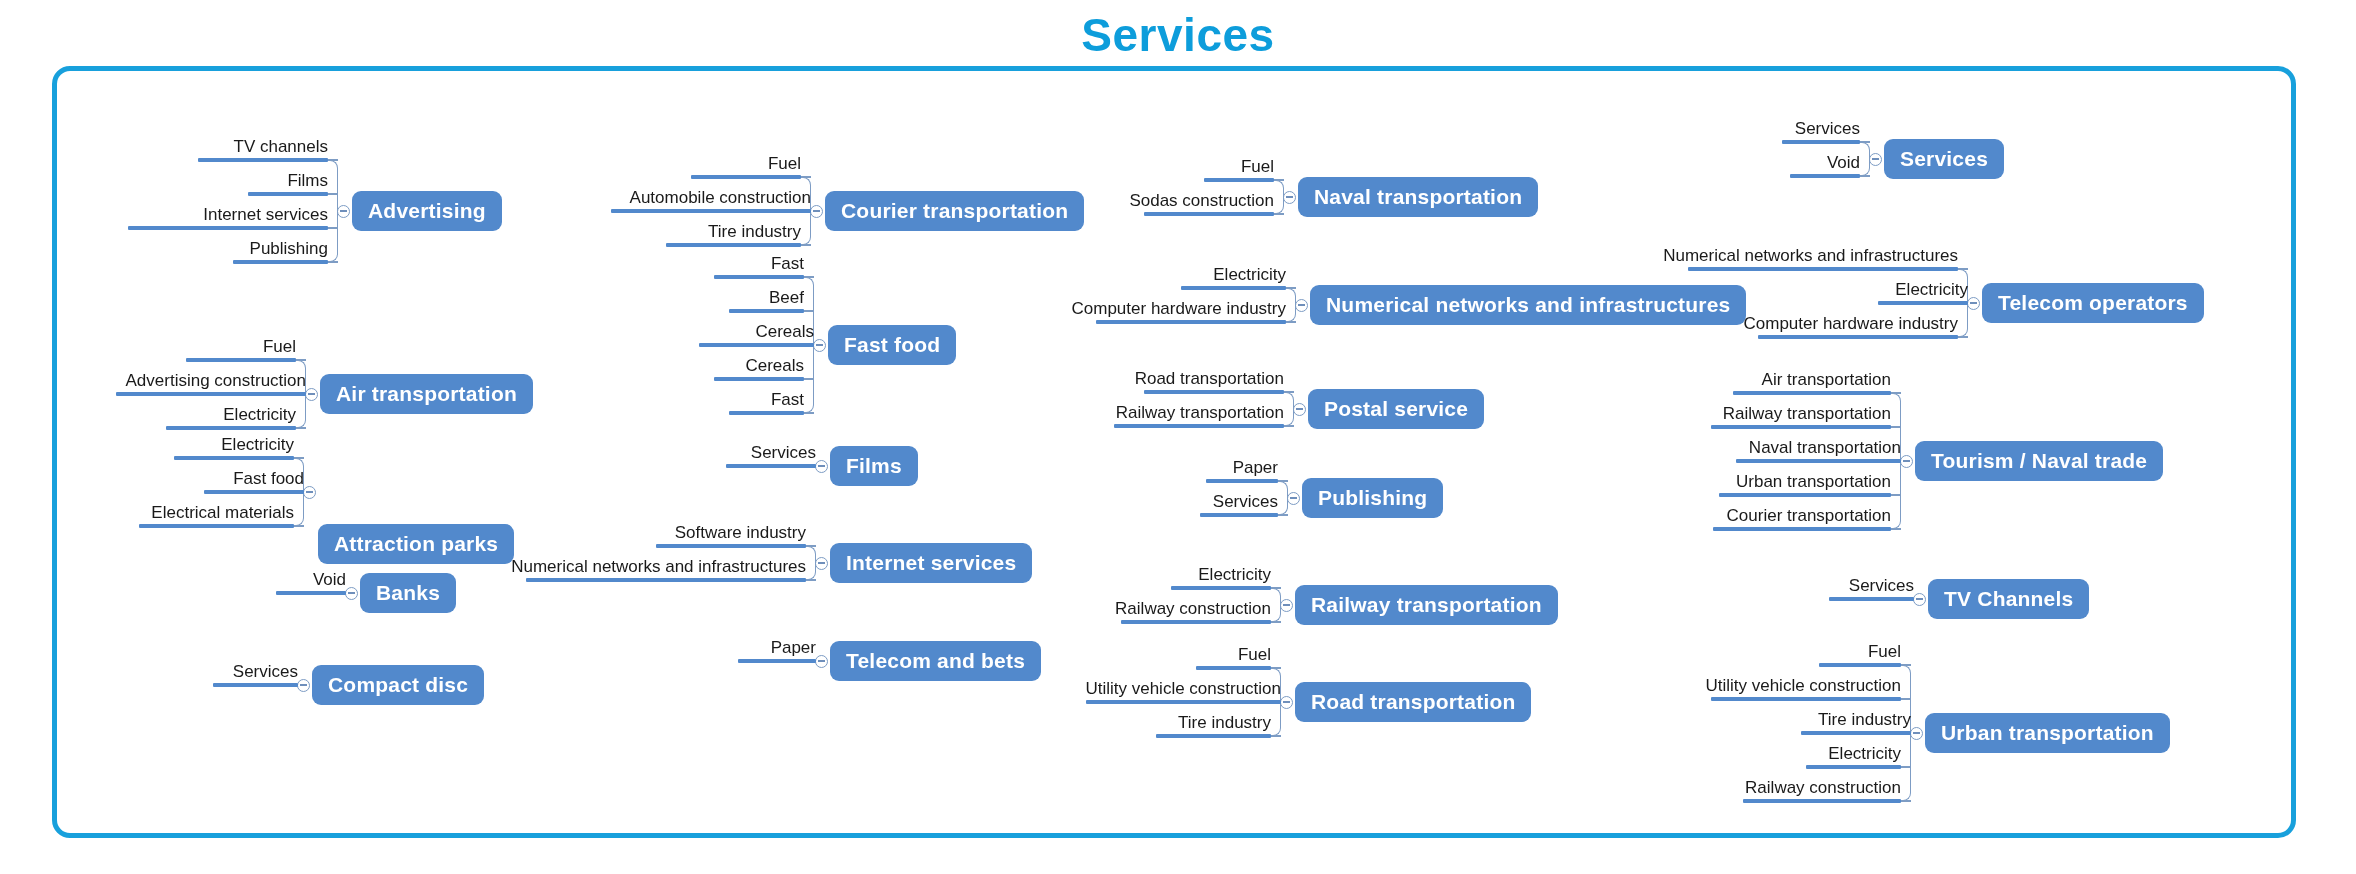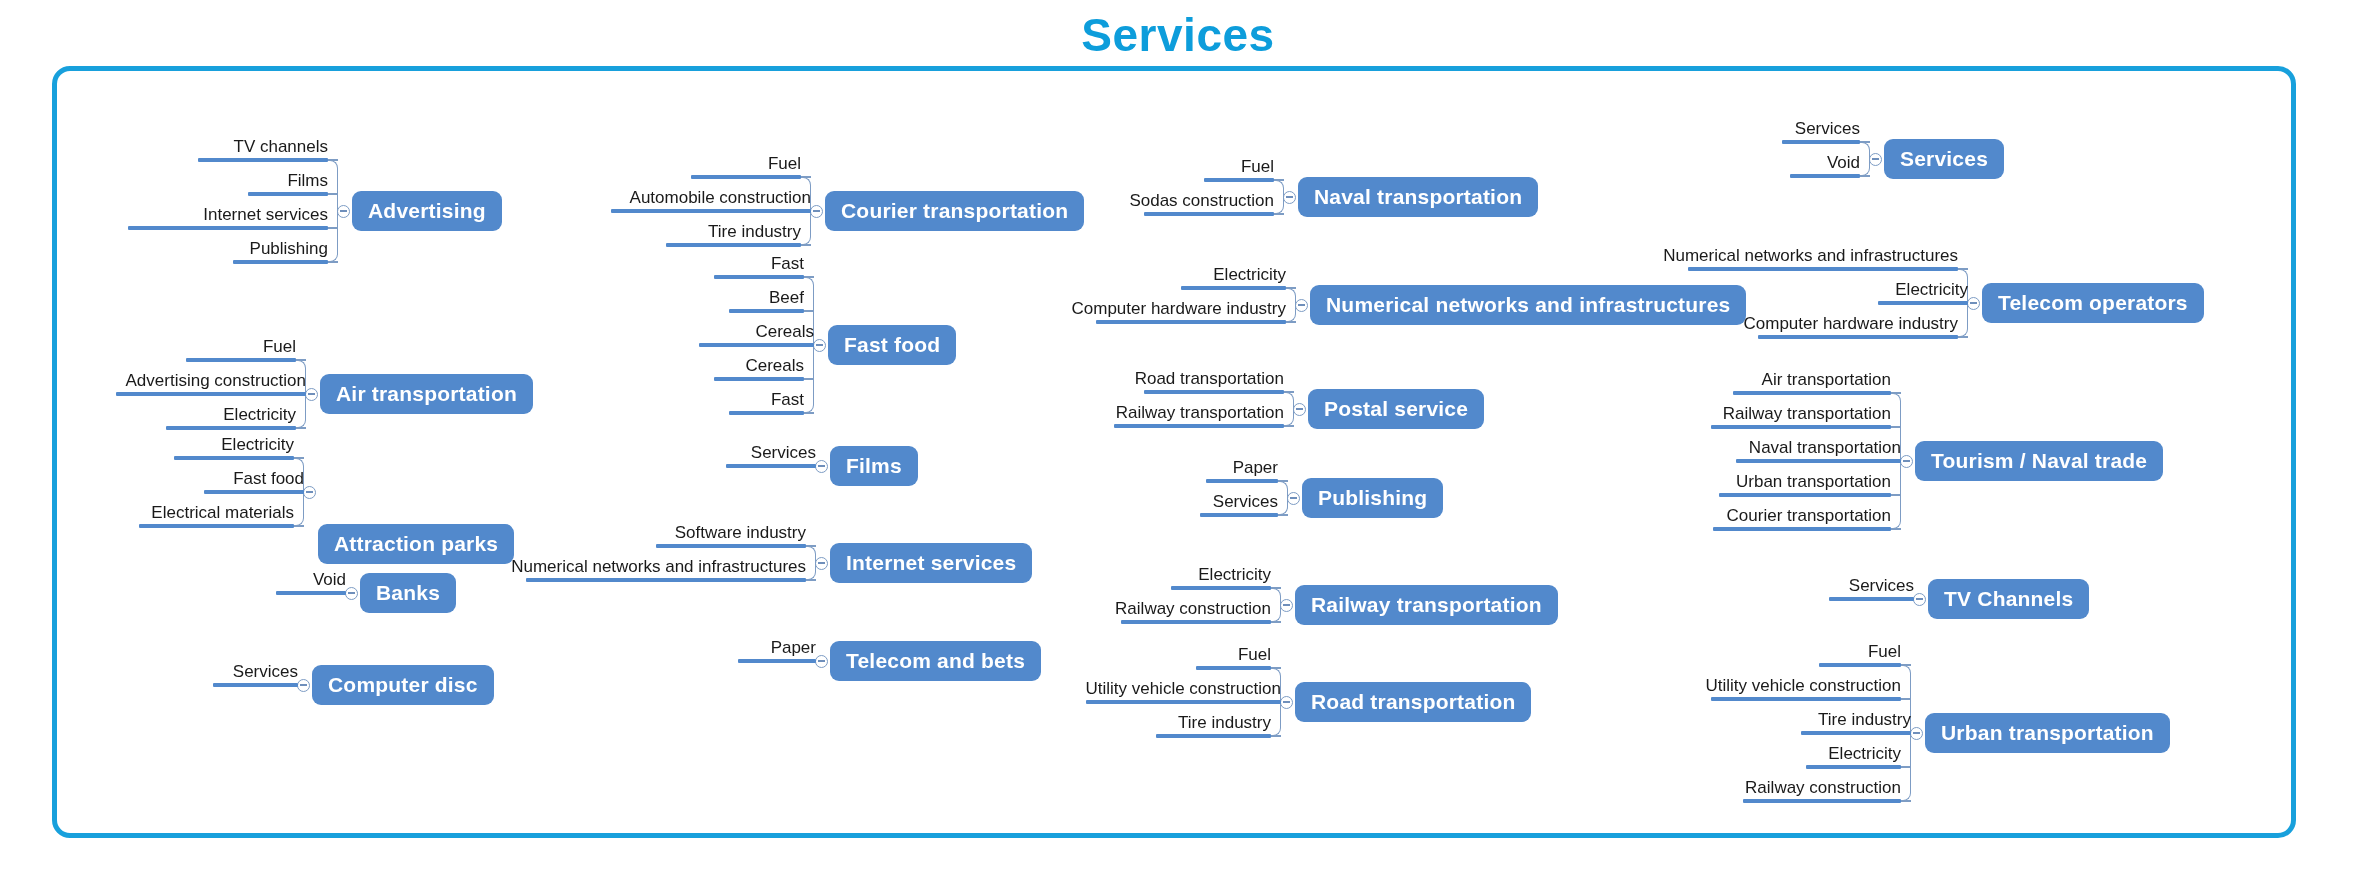--- a/index.html
+++ b/index.html
@@ -162,21 +162,21 @@
         <div class="child-label" style="left: 99px; width: 195px; top: 504px; color: rgb(26, 26, 26);">Electrical materials</div>
       </div>
       <div class="node-group" style="left: 0px; top: 0px;">
         <div class="node-pill" style="left: 360px; top: 573px; min-width: 82px; background: rgb(82, 137, 204); color: rgb(255, 255, 255);">Banks</div>
         <div class="toggle" style="left: 345px; top: 586.5px;"></div>
         <div class="conn conn-h" style="left: 346px; width: 0px; top: 592.2px;"></div>
         <div class="child-rule" style="left: 276px; top: 591px; width: 70px; background: rgb(82, 137, 204);"></div>
         <div class="child-label" style="left: 236px; width: 110px; top: 571px; color: rgb(26, 26, 26);">Void</div>
       </div>
       <div class="node-group" style="left: 0px; top: 0px;">
-        <div class="node-pill" style="left: 312px; top: 665px; min-width: 140px; background: rgb(82, 137, 204); color: rgb(255, 255, 255);">Computer disc</div>
+        <div class="node-pill" style="left: 312px; top: 665px; min-width: 140px; background: rgb(82, 137, 204); color: rgb(255, 255, 255);">Compact disc</div>
         <div class="toggle" style="left: 297px; top: 678.5px;"></div>
         <div class="conn conn-h" style="left: 298px; width: 0px; top: 684.2px;"></div>
         <div class="child-rule" style="left: 213px; top: 683px; width: 85px; background: rgb(82, 137, 204);"></div>
         <div class="child-label" style="left: 173px; width: 125px; top: 663px; color: rgb(26, 26, 26);">Services</div>
       </div>
       <div class="node-group" style="left: 0px; top: 0px;">
         <div class="node-pill" style="left: 825px; top: 191px; min-width: 228px; background: rgb(82, 137, 204); color: rgb(255, 255, 255);">Courier transportation</div>
         <div class="toggle" style="left: 810px; top: 204.5px;"></div>
         <div class="conn conn-h" style="left: 811px; width: 0px; top: 210.2px;"></div>
         <div class="elbow elbow-tr" style="left: 801px; top: 177px; width: 10px; height: 34px;"></div>

